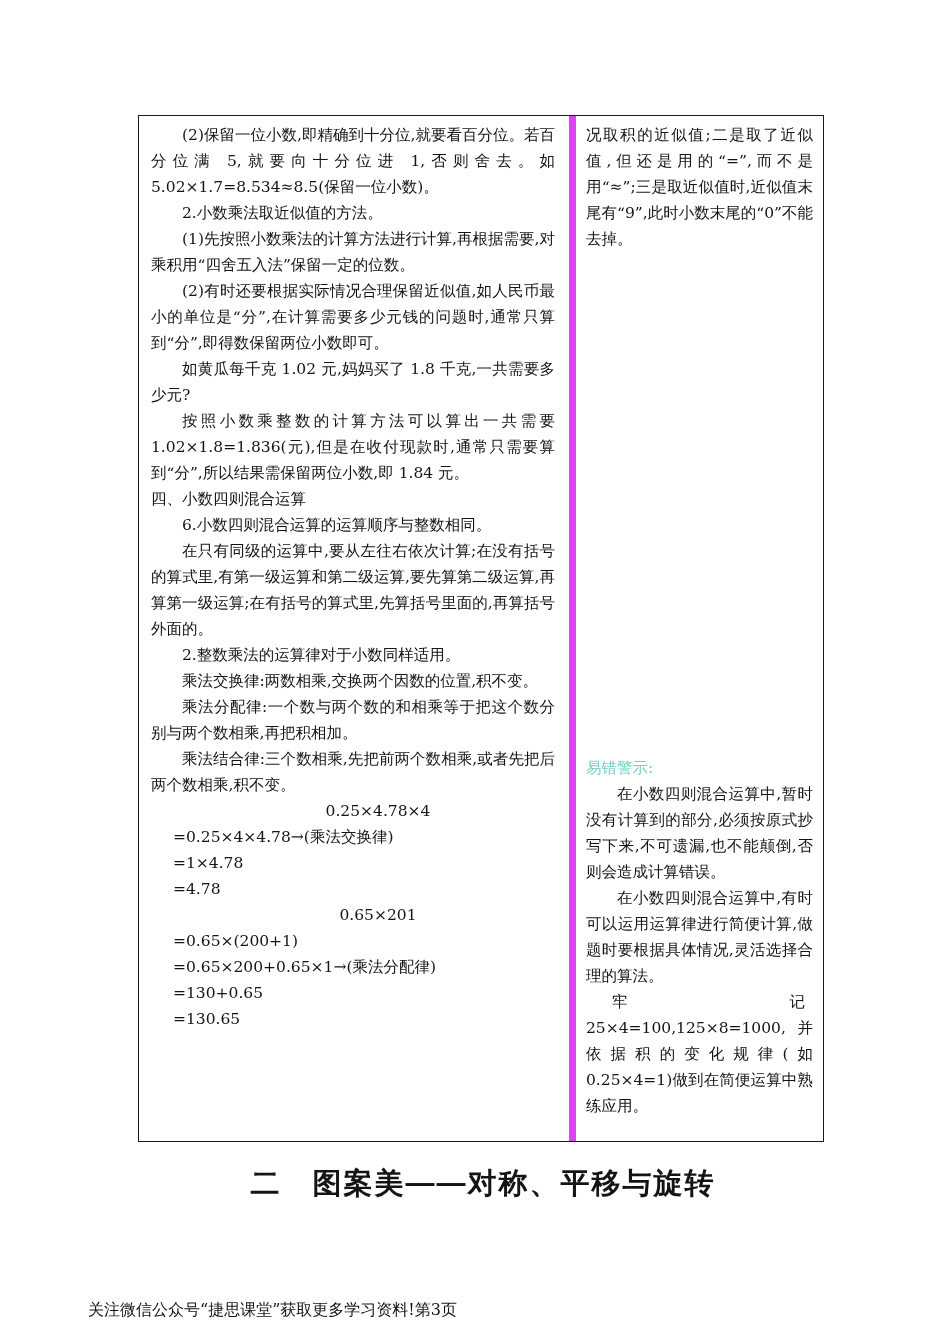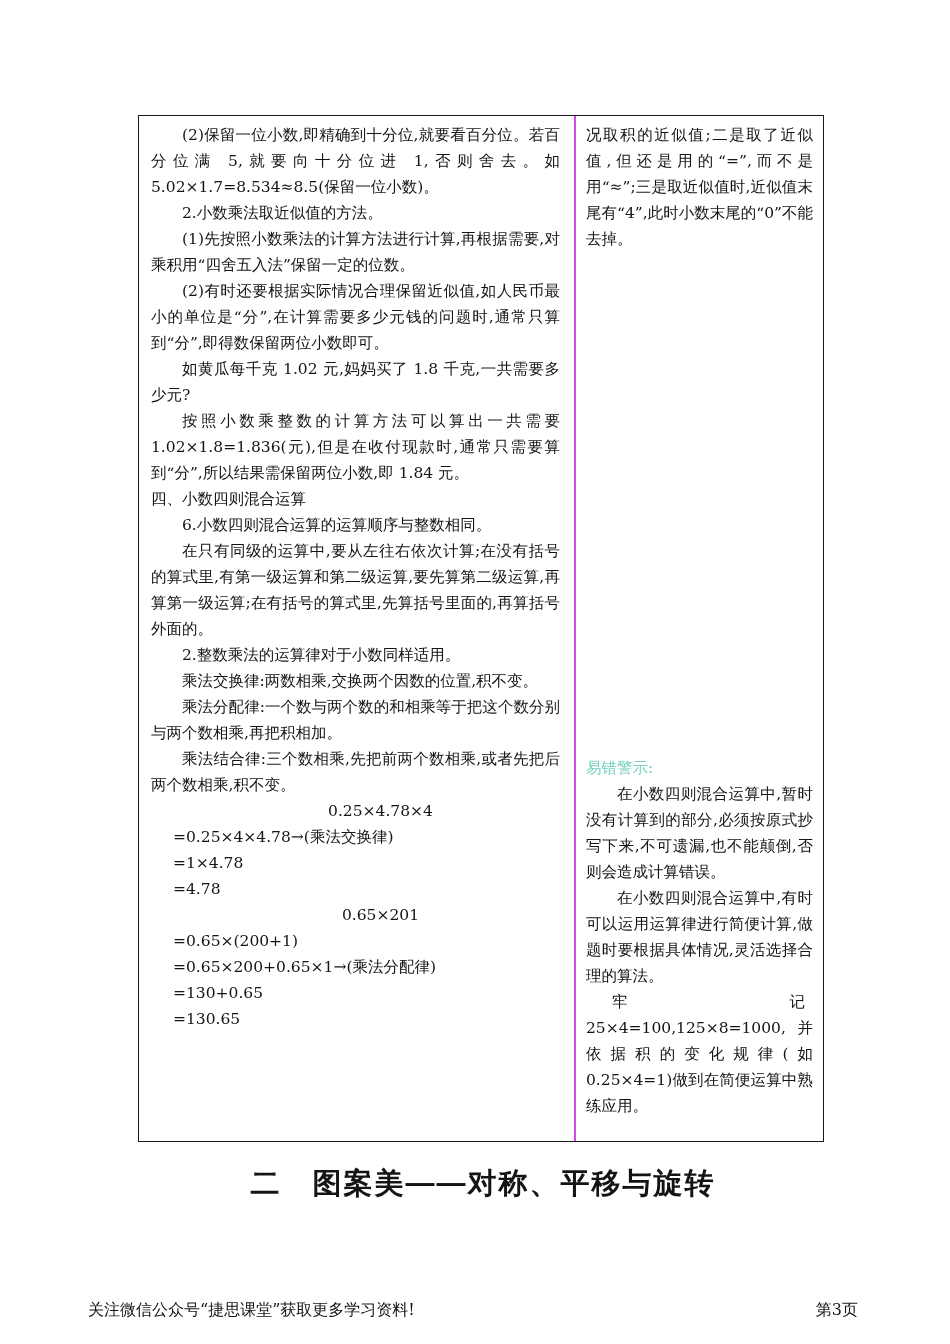--- a/index.html
+++ b/index.html
@@ -24,21 +24,21 @@
     display: flex;
     box-sizing: border-box;
   }
   .col {
     box-sizing: border-box;
     font-size: 15.5px;
     line-height: 26px;
   }
   .col.left {
     width: 437px;
-    border-right: 2px solid #d946ef;
+    border-right: 7px solid #d946ef;
     padding: 6px 14px 6px 12px;
   }
   .col.right {
     flex: 1;
     padding: 6px 10px;
   }
   p.para {
     margin: 0;
     text-align: justify;
   }
@@ -68,21 +68,20 @@
     letter-spacing: 2px;
     margin: 0;
     padding-left: 8px;
   }
   .page-footer {
     position: absolute;
     top: 1300px;
     left: 88px;
     right: 92px;
     display: flex;
-    justify-content: space-between;
     font-size: 16px;
   }
 </style>
 </head>
 <body>
 
 <div class="page">
 
   <div class="content-table">
 
@@ -106,21 +105,21 @@
         <p class="para math">=4.78</p>
         <p class="para math-head">0.65×201</p>
         <p class="para math">=0.65×(200+1)</p>
         <p class="para math">=0.65×200+0.65×1→(乘法分配律)</p>
         <p class="para math">=130+0.65</p>
         <p class="para math">=130.65</p>
       </div>
 
     <div class="col right">
       <div>
-          <p class="para noindent">况取积的近似值;二是取了近似值,但还是用的“=”,而不是用“≈”;三是取近似值时,近似值末尾有“4”,此时小数末尾的“0”不能去掉。</p>
+          <p class="para noindent">况取积的近似值;二是取了近似值,但还是用的“=”,而不是用“≈”;三是取近似值时,近似值末尾有“9”,此时小数末尾的“0”不能去掉。</p>
         </div>
 
       <div class="warning-label">易错警示:</div>
 
       <div>
           <p class="para indent">在小数四则混合运算中,暂时没有计算到的部分,必须按原式抄写下来,不可遗漏,也不能颠倒,否则会造成计算错误。</p>
           <p class="para indent">在小数四则混合运算中,有时可以运用运算律进行简便计算,做题时要根据具体情况,灵活选择合理的算法。</p>
         </div>
 
       <div class="memory-heading">

